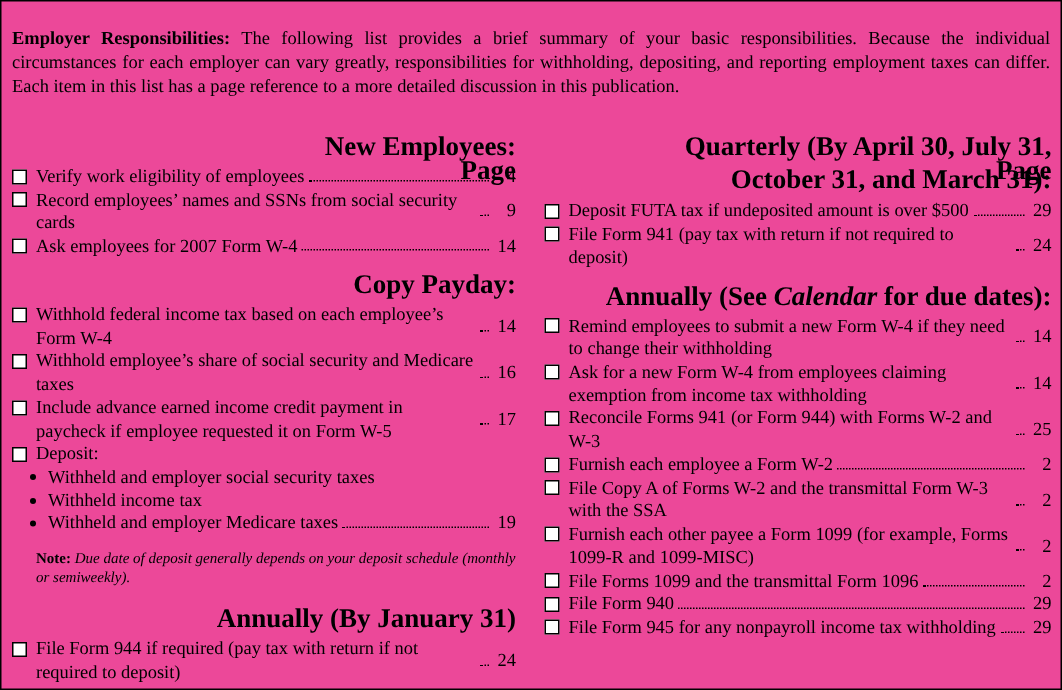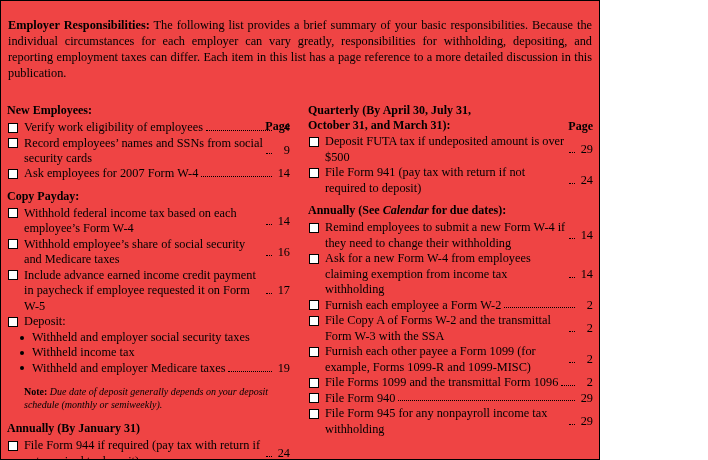--- a/index.html
+++ b/index.html
@@ -7,25 +7,25 @@
     padding: 0;
     background: #ffffff;
   }
   body {
     font-family: "Liberation Serif", serif;
     font-size: 11.5px;
     color: #000;
   }
   .page {
     position: relative;
-    width: 600px;
+    width: 708px;
     height: 460px;
     box-sizing: border-box;
     border: 1px solid #000;
-    background: #ef4444;
+    background: #ec4899;
     overflow: hidden;
   }
   .intro {
     padding: 5px 7px 2px 7px;
     font-size: 12.3px;
     line-height: 1.29;
     text-align: justify;
   }
   .intro b { font-weight: bold; }
   .cols {
@@ -34,23 +34,23 @@
     box-sizing: border-box;
   }
   .col {
     width: 50%;
     box-sizing: border-box;
   }
   .col.left { padding-right: 10px; }
   .col.right { padding-left: 8px; }
 
   .sec-head {
-    text-align: left;
+    text-align: right;
     font-weight: bold;
-    font-size: 12px;
+    font-size: 18px;
     margin: 7px 0 2px 0;
     position: relative;
   }
   .sec-head .page-word {
     position: absolute;
     right: 0;
     top: 16px;
     font-weight: bold;
   }
   .sec-head.two-line { line-height: 1.22; }
@@ -295,20 +295,28 @@
           <span class="box"></span>
           <span class="row">
             <span class="txt">Ask for a new Form W-4 from employees claiming exemption from income tax withholding</span>
             <span class="leader"></span>
             <span class="pg">14</span>
           </span>
         </li>
         <li class="item">
           <span class="box"></span>
           <span class="row">
+            <span class="txt">Reconcile Forms 941 (or Form 944) with Forms W-2 and W-3</span>
+            <span class="leader"></span>
+            <span class="pg">25</span>
+          </span>
+        </li>
+        <li class="item">
+          <span class="box"></span>
+          <span class="row">
             <span class="txt">Furnish each employee a Form W-2</span>
             <span class="leader"></span>
             <span class="pg">2</span>
           </span>
         </li>
         <li class="item">
           <span class="box"></span>
           <span class="row">
             <span class="txt">File Copy A of Forms W-2 and the transmittal Form W-3 with the SSA</span>
             <span class="leader"></span>

